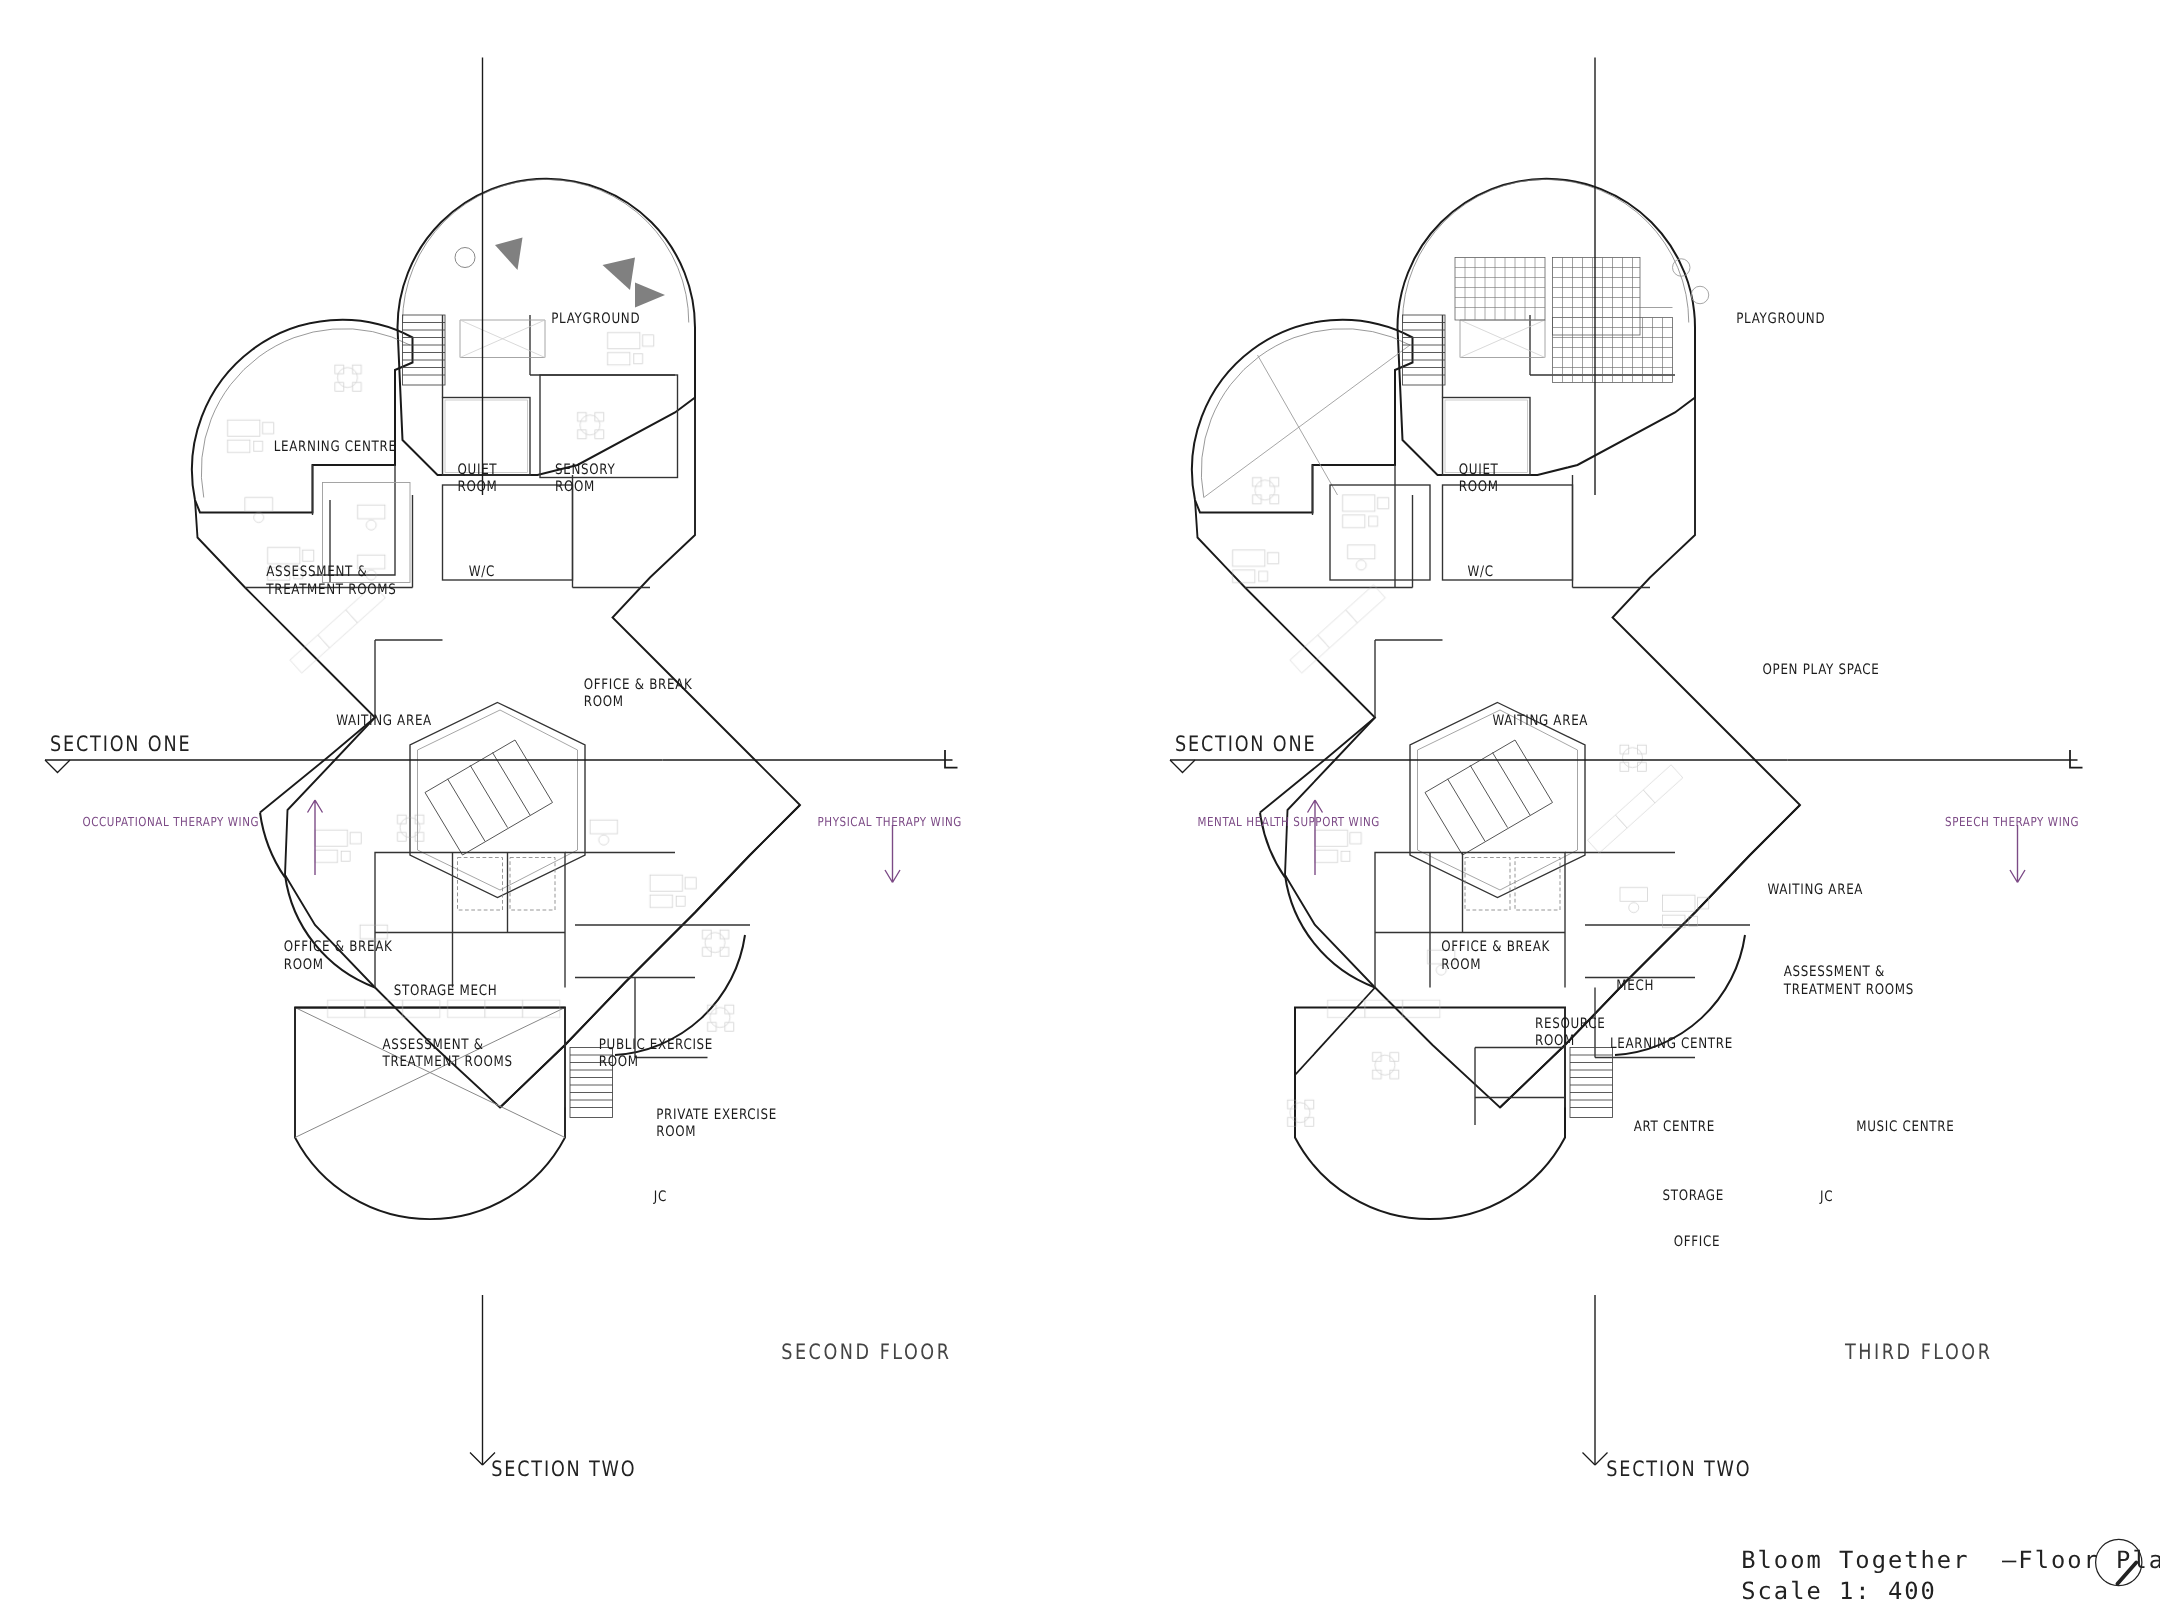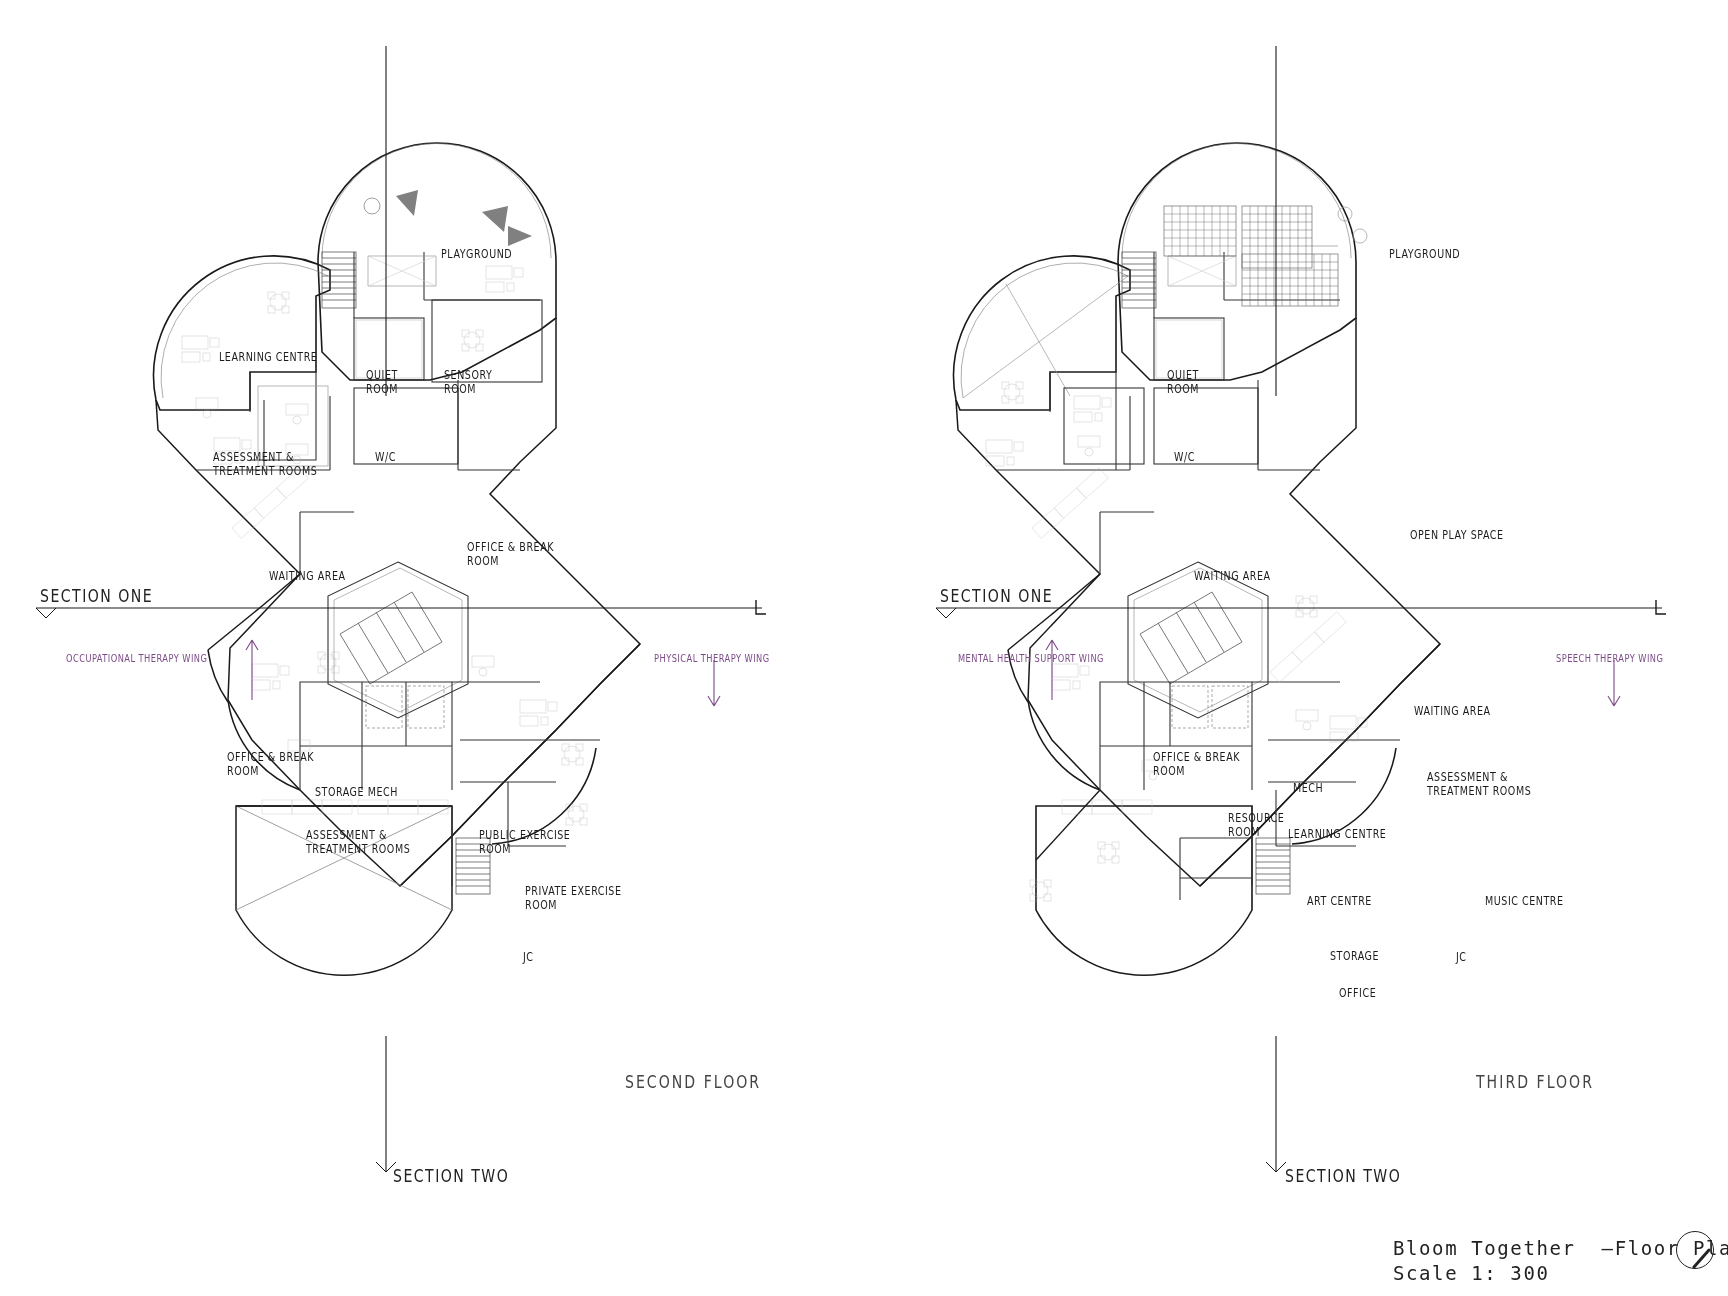--- a/index.html
+++ b/index.html
@@ -350,16 +350,16 @@
   <div class="lbl" style="left:1456px;top:951px">JC</div>
   <div class="lbl" style="left:1339px;top:987px">OFFICE</div>
 
   <div class="lbl sect" style="left:940px;top:586px">SECTION ONE</div>
   <div class="lbl sect" style="left:1285px;top:1166px">SECTION TWO</div>
   <div class="lbl wing" style="left:958px;top:653px">MENTAL HEALTH SUPPORT WING</div>
   <div class="lbl wing" style="left:1556px;top:653px">SPEECH THERAPY WING</div>
   <div class="lbl big" style="left:1476px;top:1072px">THIRD FLOOR</div>
 
   <div class="lbl title" style="left:1393px;top:1237px">Bloom Together  —Floor Plans</div>
-  <div class="lbl title" style="left:1393px;top:1262px">Scale 1: 300</div>
+  <div class="lbl title" style="left:1393px;top:1262px">Scale 1: 400</div>
   <div class="north" style="left:1676px;top:1231px"></div>
 
 </div>
 
 </body></html>

